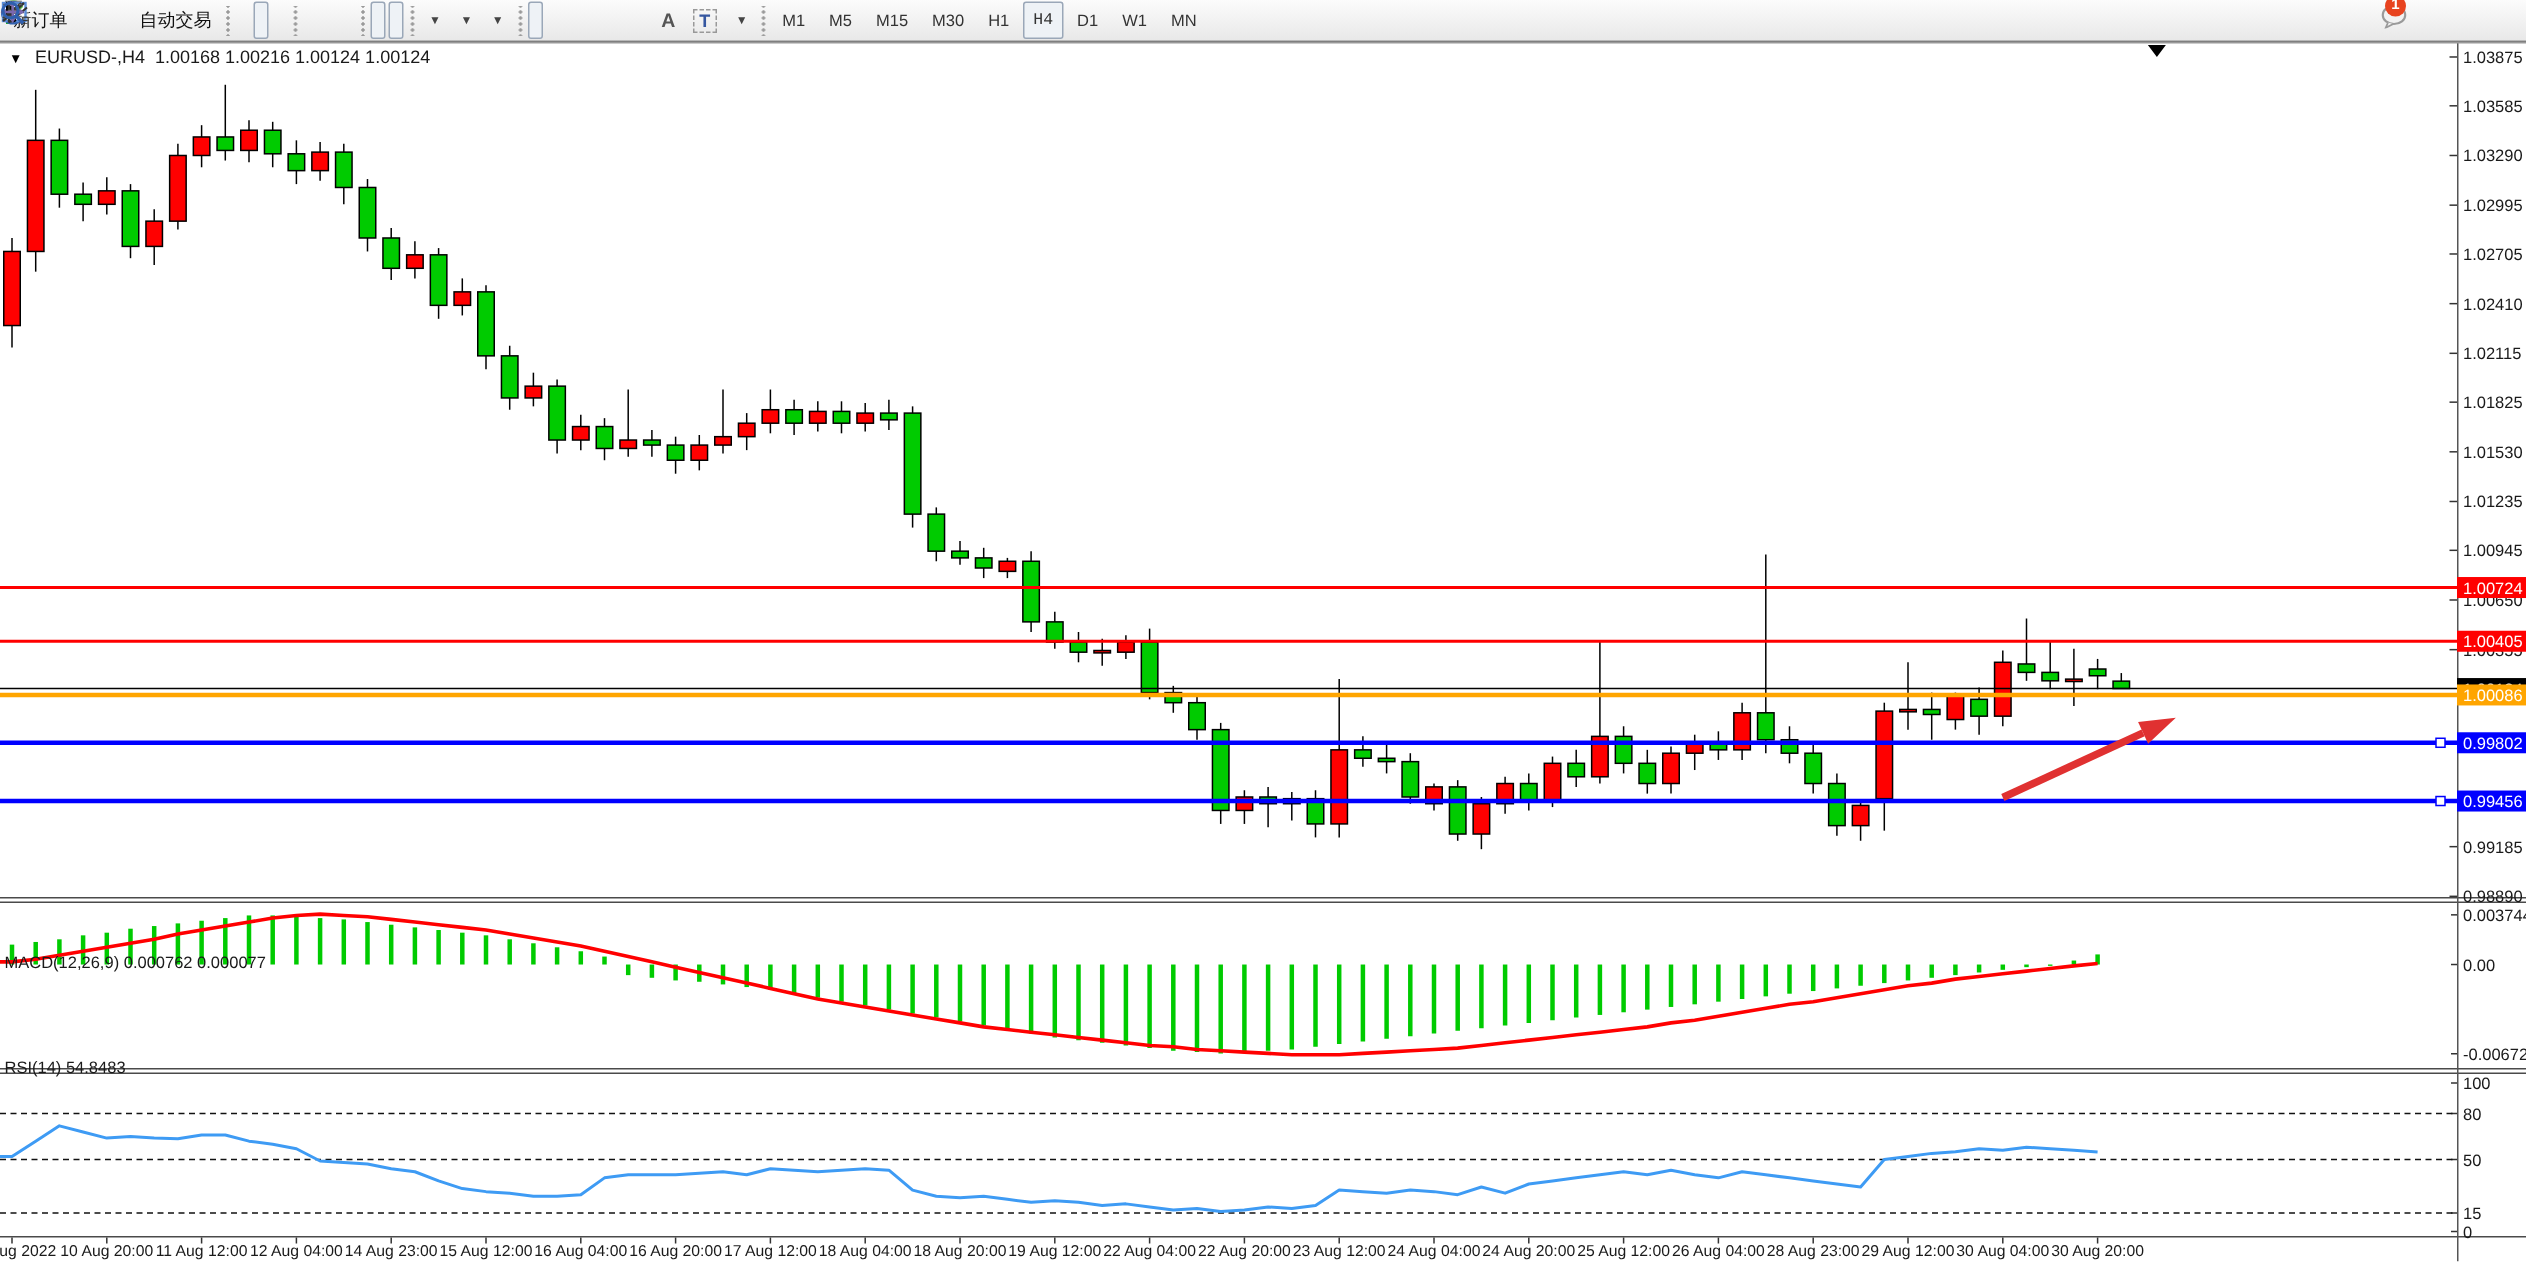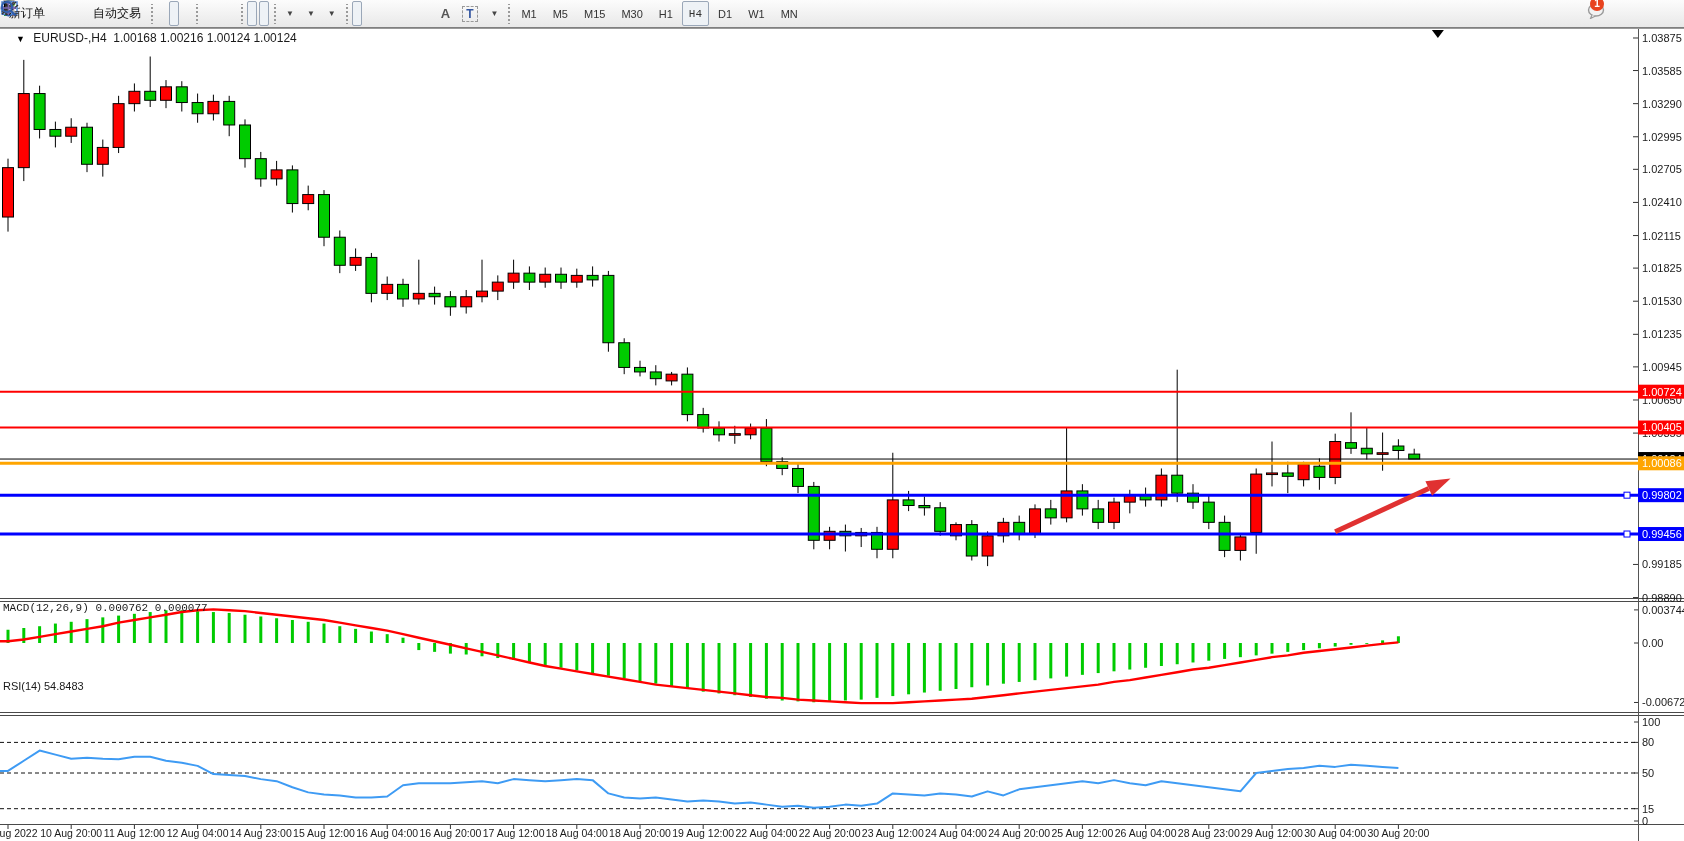--- a/index.html
+++ b/index.html
@@ -11,25 +11,25 @@
     border-radius:2px;font-size:12px;color:#111;cursor:default;flex:0 0 auto;}
   .tbtn.pressed{border:1px solid #9aa7b8;background:#eef2f6;font-family:Liberation Mono, monospace;}
   .tf{font-size:11px;color:#333;padding:0 6px;}
   .grip{width:7px;height:20px;flex:0 0 auto;
     background:radial-gradient(circle,#9a9a9a 1px,transparent 1.2px) 2px 2px/4px 4px repeat-y;}
   .caret{font-size:8px;color:#444;margin-left:1px;}
   #rightIcons{margin-left:auto;display:flex;align-items:center;gap:8px;padding-right:84px;}
   .chatwrap{position:relative;}
   .badge{position:absolute;top:-5px;right:-9px;background:#e8431f;color:#fff;font-size:10px;
     border-radius:8px;min-width:14px;height:14px;line-height:14px;text-align:center;font-weight:bold;}
-  #chartTitle{position:absolute;left:16px;top:31px;font-size:12px;color:#1a1a1a;z-index:5;}
+  #chartTitle{position:absolute;left:6px;top:31px;font-size:12px;color:#1a1a1a;z-index:5;}
   #chartTitle .tri{font-size:9px;margin-right:5px;color:#000;}
   #macdLabel,#rsiLabel{position:absolute;left:3px;font-size:11px;color:#1a1a1a;z-index:5;}
-  #macdLabel{top:602px;font-family:Liberation Mono, monospace;}
-  #rsiLabel{top:680px;}
+  #macdLabel{top:636px;}
+  #rsiLabel{top:706px;}
   svg{position:absolute;left:0;top:0;}
   text{font-family:"Liberation Sans","DejaVu Sans",sans-serif;}
 </style>
 </head>
 <body>
 
 <div id="toolbar">
   <div class="tbtn">
     <svg width="17" height="17" viewBox="0 0 17 17">
       <rect x="4" y="1" width="10" height="13" fill="#fff" stroke="#8a8a8a"></rect>

